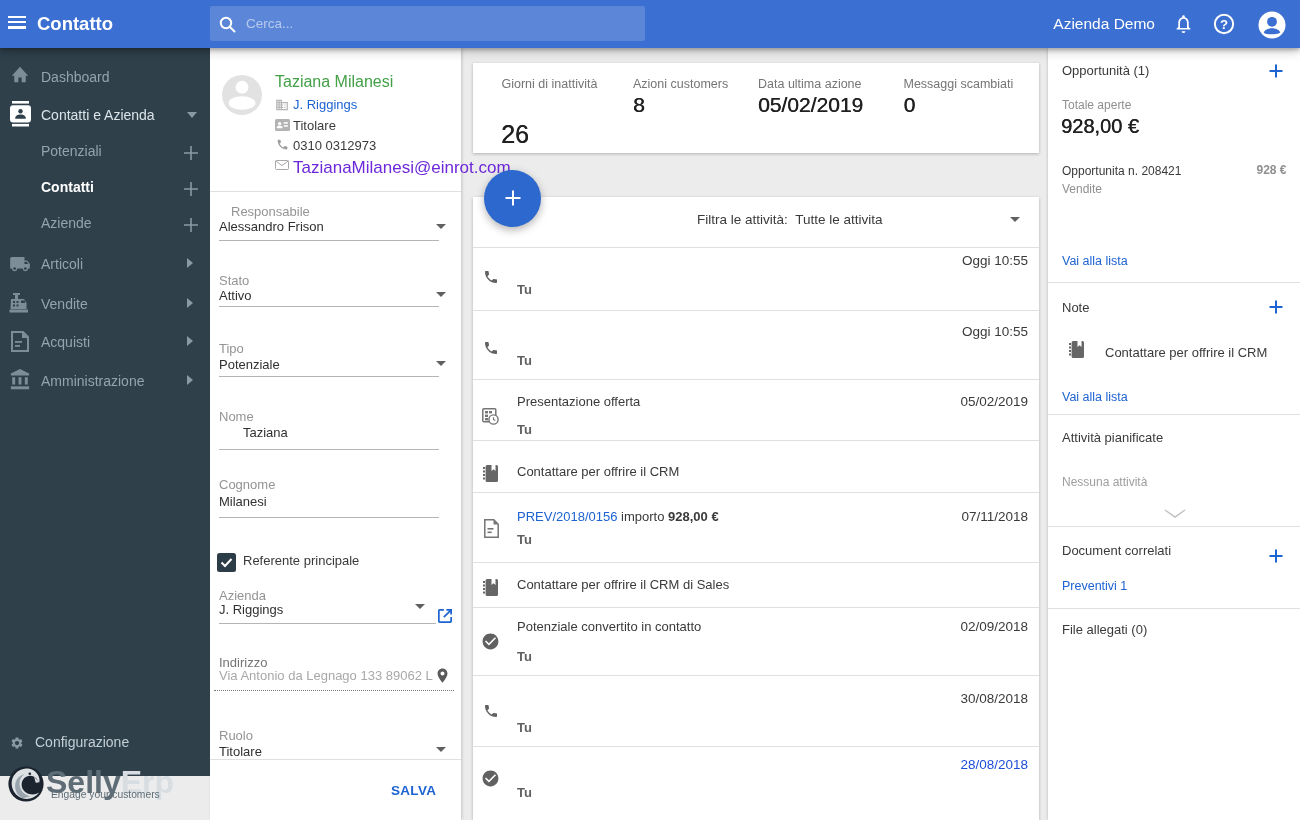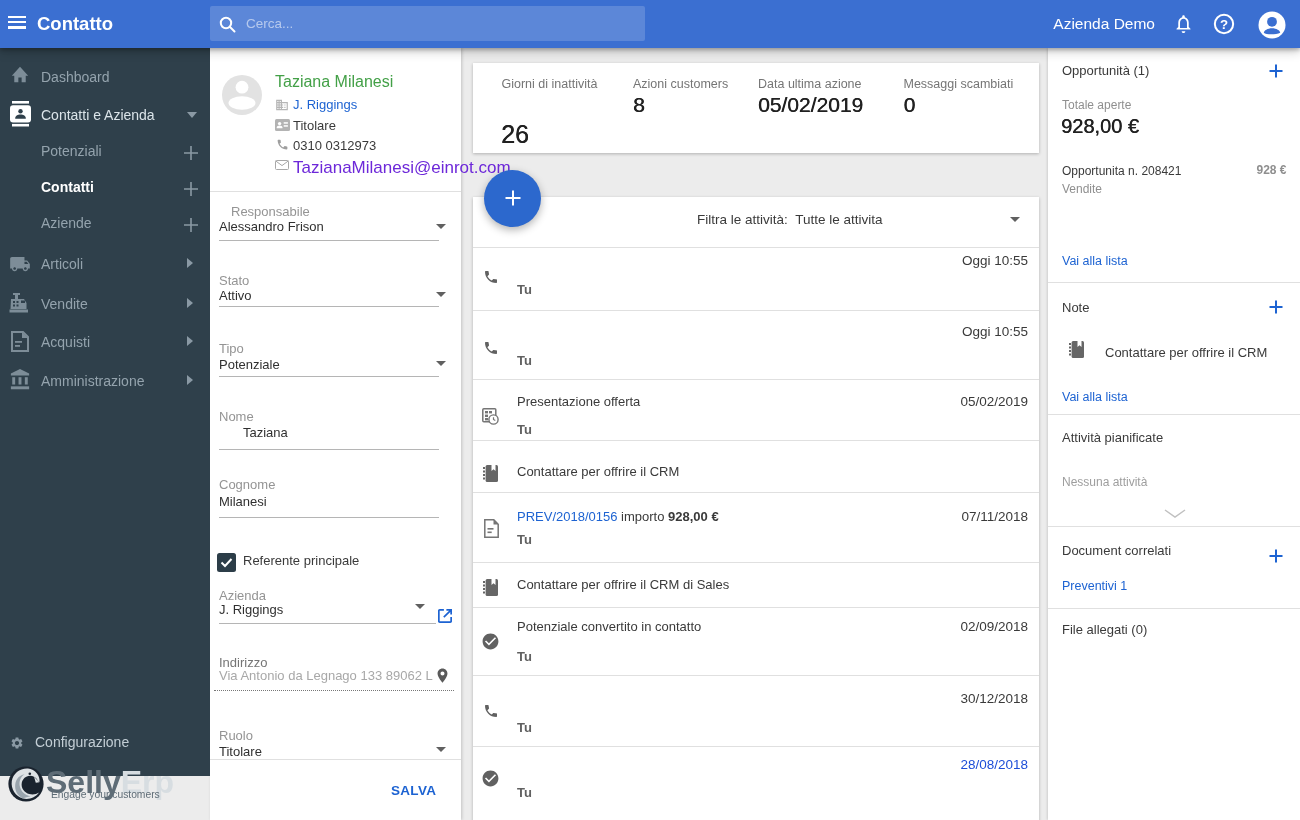--- a/index.html
+++ b/index.html
@@ -305,21 +305,21 @@
   <div class="hr" style="left:0;top:410px;width:566px;"></div>
 
   <div class="abs" style="left:44px;top:422px;font-size:13px;color:#3a3a3a;">Potenziale convertito in contatto</div>
   <div class="abs" style="right:11px;top:422px;font-size:13.5px;color:#3a3a3a;">02/09/2018</div>
   <svg class="abs" style="left:8px;top:435px;" width="19" height="19" viewBox="0 0 24 24">
       <path d="M12 2C6.48 2 2 6.48 2 12s4.48 10 10 10 10-4.48 10-10S17.52 2 12 2zm-2 15l-5-5 1.41-1.41L10 14.17l7.59-7.59L19 8l-9 9z" fill="#616161"></path>
     </svg>
   <div class="abs" style="left:44px;top:452px;font-size:13px;font-weight:bold;color:#616161;">Tu</div>
   <div class="hr" style="left:0;top:478px;width:566px;"></div>
 
-  <div class="abs" style="right:11px;top:493.5px;font-size:13.5px;color:#3a3a3a;">30/12/2018</div>
+  <div class="abs" style="right:11px;top:493.5px;font-size:13.5px;color:#3a3a3a;">30/08/2018</div>
   <svg class="abs" style="left:10px;top:506px;" width="16" height="16" viewBox="0 0 24 24">
       <path d="M6.62 10.79c1.44 2.83 3.76 5.14 6.59 6.59l2.2-2.2c.27-.27.67-.36 1.02-.24 1.12.37 2.33.57 3.57.57.55 0 1 .45 1 1V20c0 .55-.45 1-1 1-9.39 0-17-7.61-17-17 0-.55.45-1 1-1h3.5c.55 0 1 .45 1 1 0 1.25.2 2.45.57 3.57.11.35.03.74-.25 1.02l-2.2 2.2z" fill="#616161"></path>
     </svg>
   <div class="abs" style="left:44px;top:523px;font-size:13px;font-weight:bold;color:#616161;">Tu</div>
   <div class="hr" style="left:0;top:549px;width:566px;"></div>
 
   <div class="abs" style="right:11px;top:560px;font-size:13.5px;color:#1d4ed8;">28/08/2018</div>
   <svg class="abs" style="left:8px;top:572px;" width="19" height="19" viewBox="0 0 24 24">
       <path d="M12 2C6.48 2 2 6.48 2 12s4.48 10 10 10 10-4.48 10-10S17.52 2 12 2zm-2 15l-5-5 1.41-1.41L10 14.17l7.59-7.59L19 8l-9 9z" fill="#616161"></path>
     </svg>

